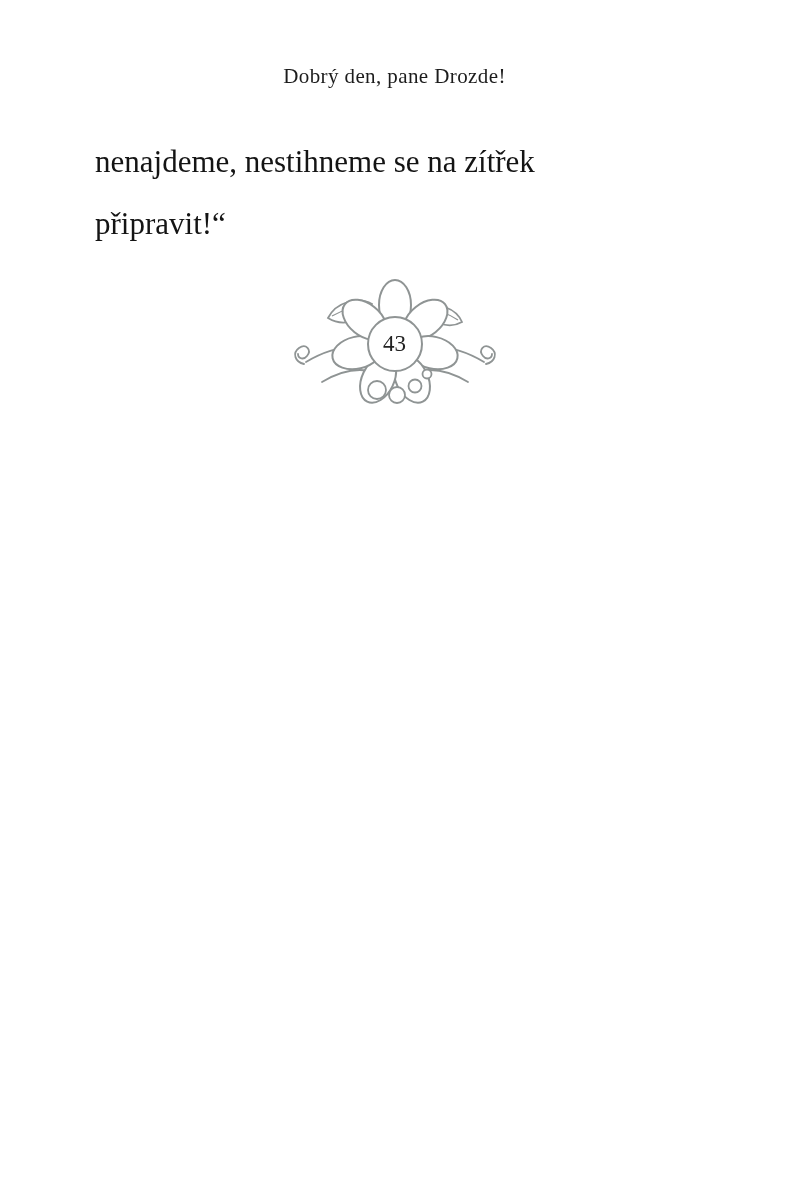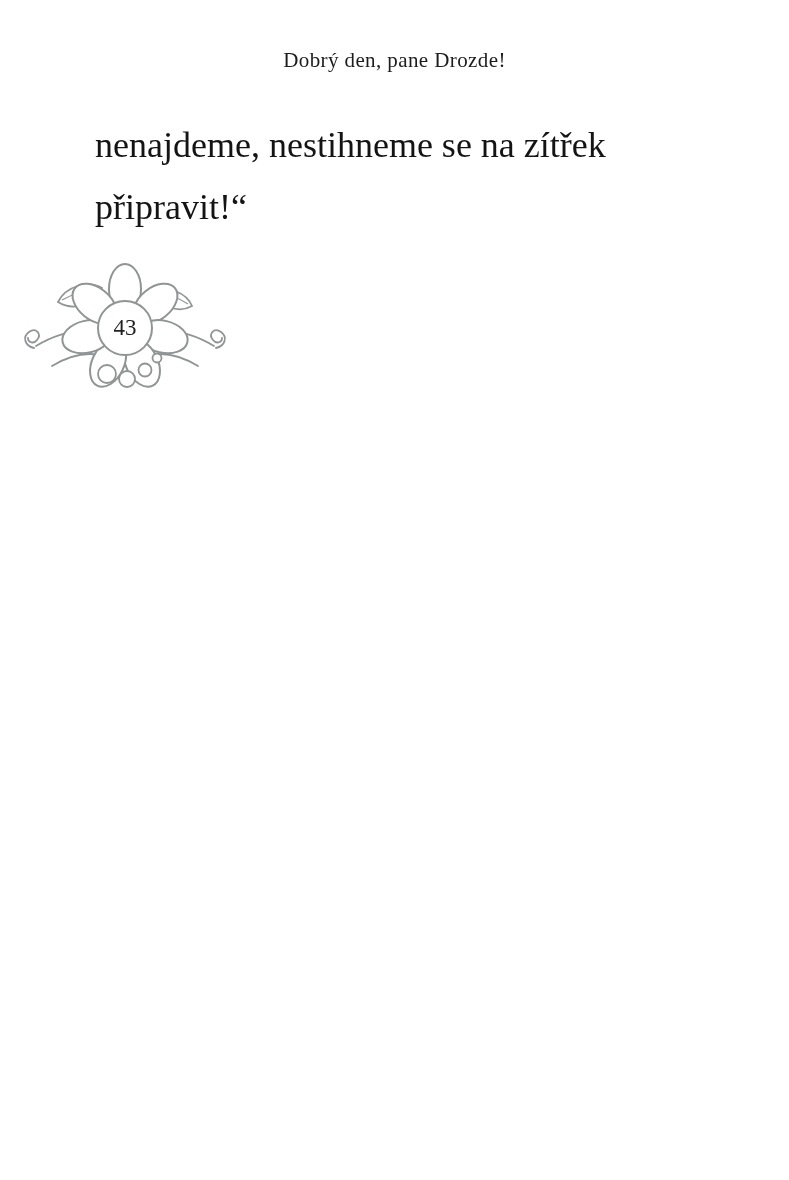--- a/index.html
+++ b/index.html
@@ -14,44 +14,44 @@
     color: #161616;
     overflow: hidden;
   }
   .page {
     position: relative;
     width: 789px;
     height: 1180px;
     background: #ffffff;
   }
   .running-head {
-    padding-top: 48px;
+    padding-top: 64px;
     text-align: center;
     font-size: 21px;
     letter-spacing: 0.4px;
     color: #1c1c1c;
   }
   .body-text {
     margin-top: 42px;
     padding: 0 86px 0 95px;
-    font-size: 36px;
+    font-size: 31px;
     line-height: 61.5px;
     color: #141414;
   }
   .para {
     margin: 0;
     white-space: pre-line;
   }
   .para.indent {
     text-indent: 34px;
   }
   .footer {
     margin-top: 24px;
     display: flex;
-    justify-content: flex-start;
+    justify-content: center;
   }
   .ornament {
     position: relative;
     width: 250px;
     height: 140px;
   }
   .ornament svg {
     position: absolute;
     left: 0;
     top: 0;

